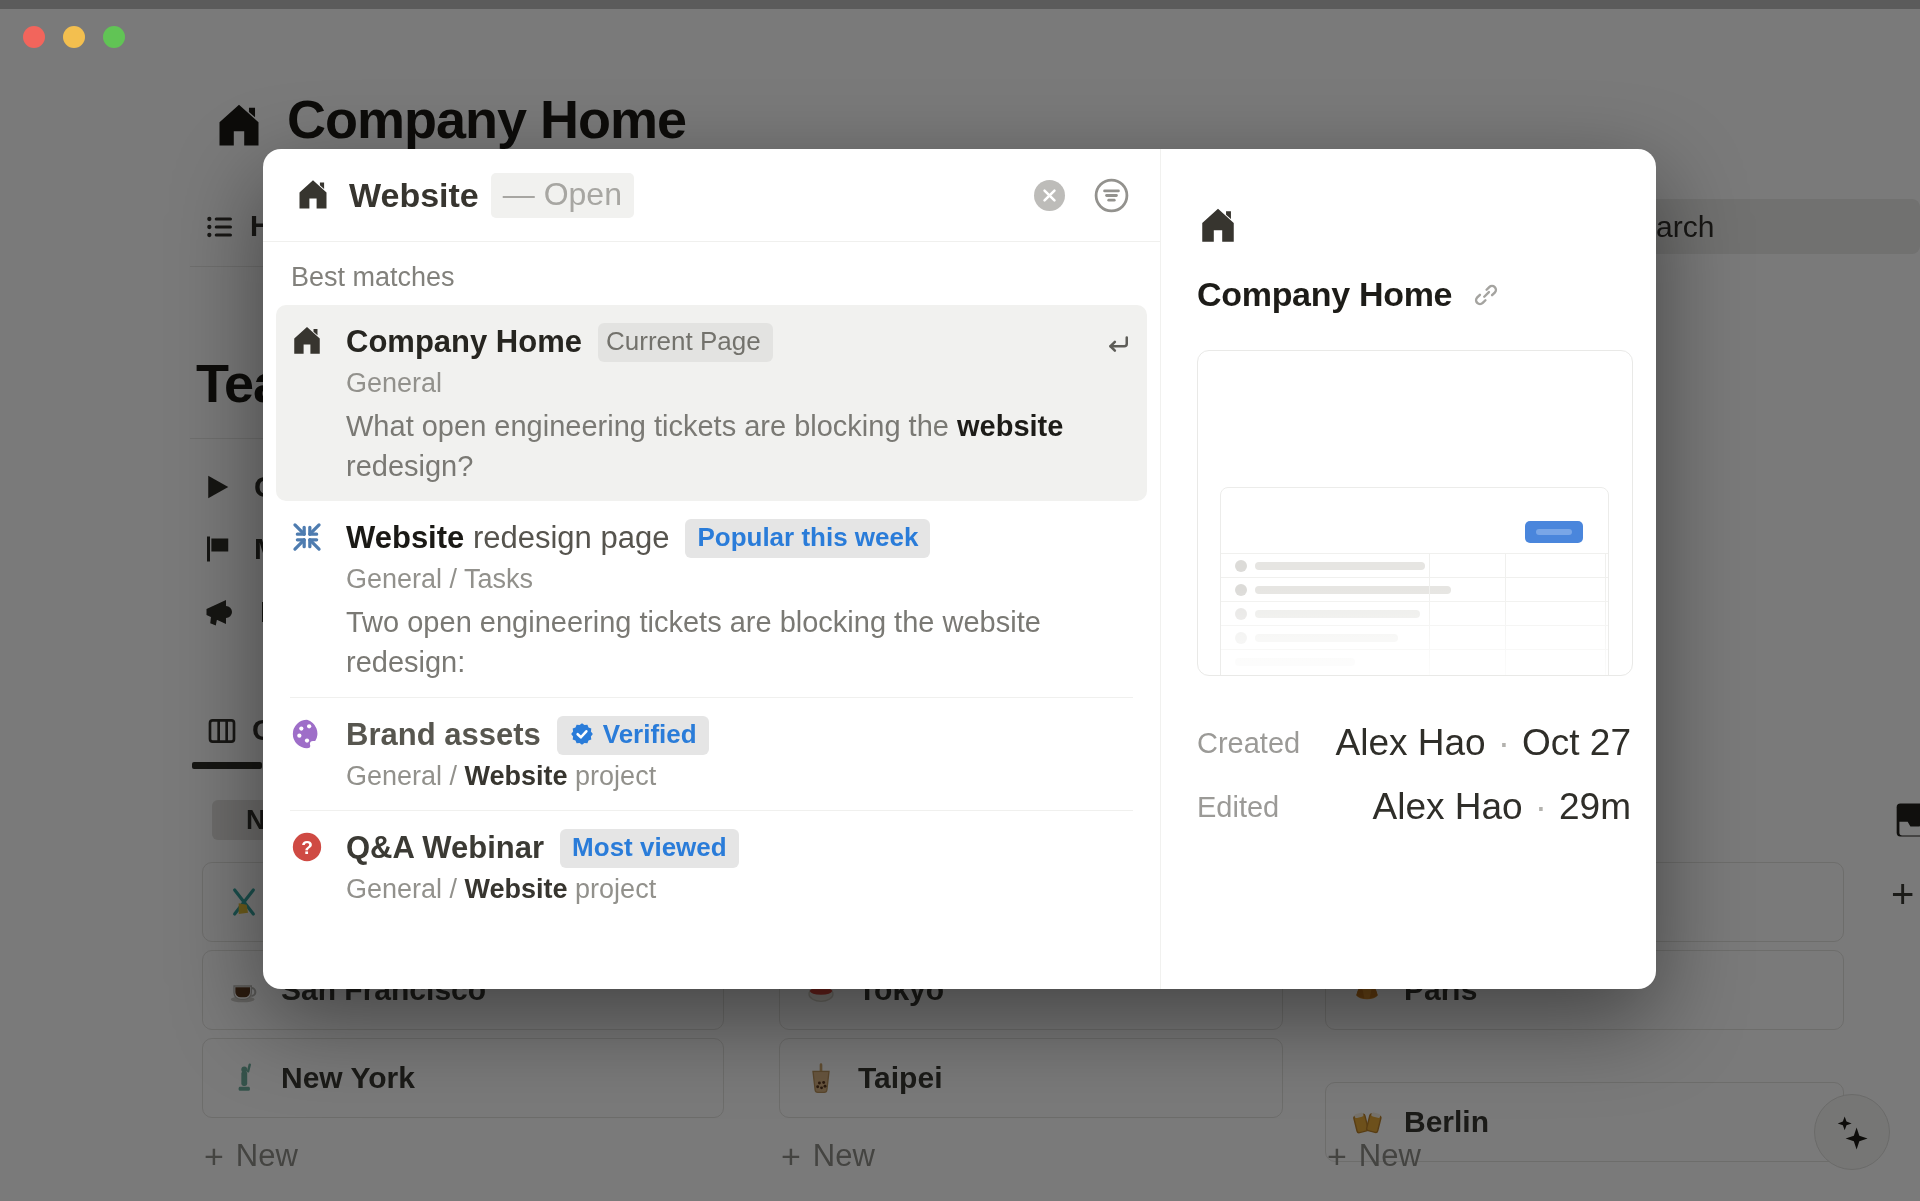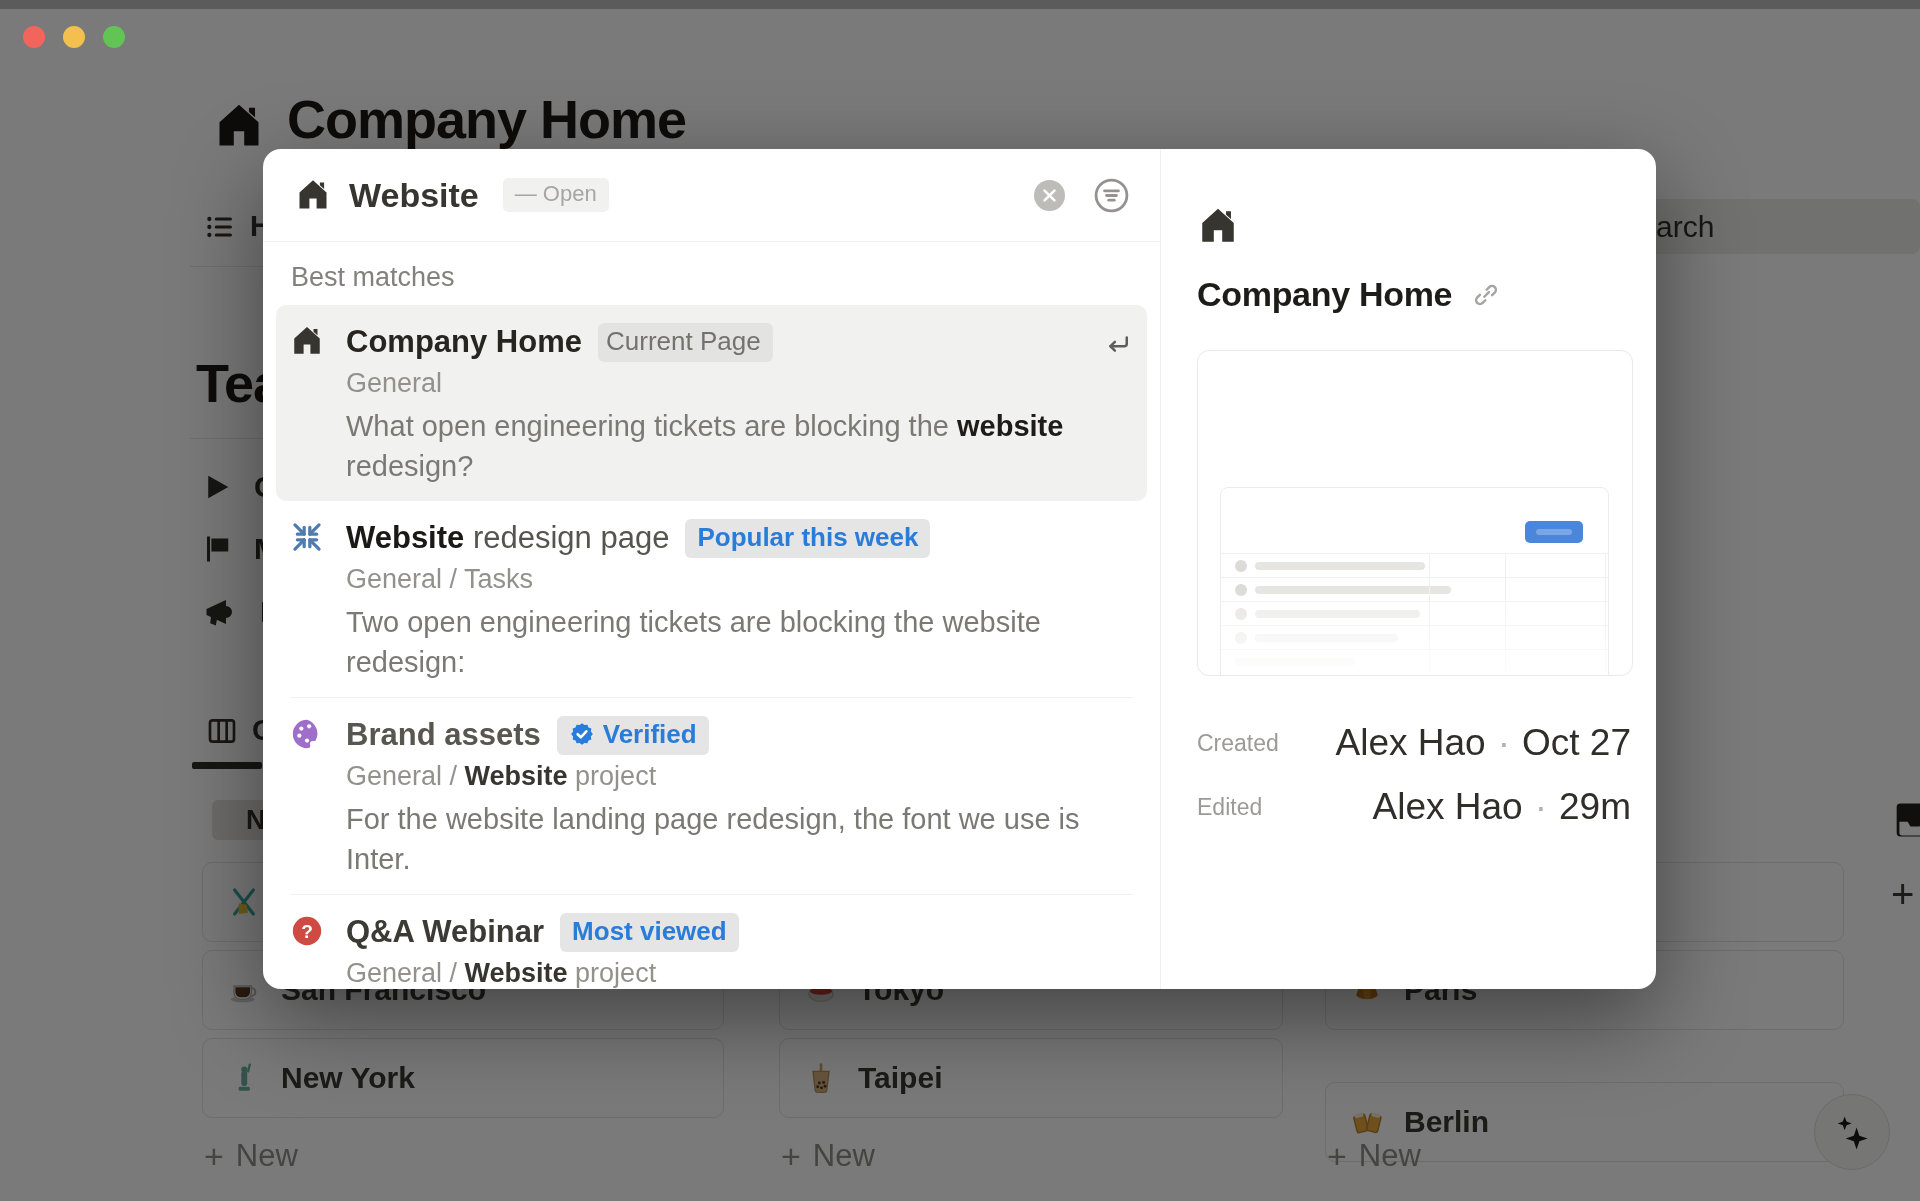--- a/index.html
+++ b/index.html
@@ -33,21 +33,21 @@
   #dim{position:absolute;inset:0;background:rgba(0,0,0,0.52);z-index:10;}
   #topstrip{position:absolute;left:0;top:0;right:0;height:9px;background:rgba(0,0,0,0.25);z-index:15;}
   .tl{position:absolute;top:26px;width:22px;height:22px;border-radius:50%;z-index:20;}
   
   #modal{position:absolute;left:263px;top:149px;width:1393px;height:840px;background:#fff;border-radius:18px;
          box-shadow:0 30px 90px rgba(0,0,0,0.45);z-index:30;display:flex;overflow:hidden;}
   #left-pane{width:897px;display:flex;flex-direction:column;}
   #right-pane{width:495px;border-left:1px solid #f1f1ef;box-sizing:border-box;padding:0 30px 0 36px;}
   .search-row{height:92px;display:flex;align-items:center;padding:0 30px 0 32px;border-bottom:1px solid #f0f0ee;flex:none;}
   .search-q{font-size:34px;font-weight:600;color:#37352f;margin-left:18px;}
-  .ghost{margin-left:24px;background:#f1f1ef;color:#a7a6a2;font-size:22px;padding:3px 12px 5px 12px;border-radius:5px;}
+  .ghost{margin-left:12px;background:#f1f1ef;color:#a7a6a2;font-size:32px;padding:3px 12px 5px 12px;border-radius:5px;}
   .sp{flex:1;}
   .clear-btn{width:31px;height:31px;border-radius:50%;background:#bdbcb9;display:flex;align-items:center;justify-content:center;margin-right:28px;}
   .section-label{font-size:27px;color:#82817c;padding:20px 28px 12px 28px;}
   .results{padding:0 13px;overflow:hidden;}
   .row{display:flex;padding:15px 14px;gap:20px;border-radius:10px;}
   .row.sel{background:#f1f1ef;}
   .row .ic{width:36px;flex:none;padding-top:4px;}
   .row .body{flex:1;min-width:0;}
   .trow{display:flex;align-items:center;gap:16px;}
   .rtitle{font-size:31px;font-weight:600;color:#3b3a34;line-height:44px;white-space:nowrap;}
@@ -70,21 +70,21 @@
   .mini{position:absolute;left:22px;top:136px;width:387px;height:230px;background:#fff;border:1px solid #ececea;border-radius:8px;}
   .mini .btn{position:absolute;left:304px;top:33px;width:58px;height:22px;background:#4a86dc;border-radius:5px;}
   .mini .btn i{position:absolute;left:11px;top:8px;width:36px;height:6px;background:#79a6e7;border-radius:3px;display:block;}
   .mrow{position:absolute;left:0;width:387px;height:24px;border-top:1px solid #f0f0ee;}
   .mdot{position:absolute;left:14px;top:6px;width:12px;height:12px;border-radius:50%;background:#dcdbd8;}
   .mbar{position:absolute;left:34px;top:8px;height:8px;border-radius:4px;background:#e6e5e2;}
   .vline{position:absolute;top:65px;bottom:0;width:1px;background:#f0f0ee;}
   .fade{position:absolute;left:0;right:0;bottom:0;height:130px;background:linear-gradient(rgba(255,255,255,0),#fff 85%);}
   .meta{margin-top:46px;width:434px;}
   .meta .mline{display:flex;justify-content:space-between;align-items:center;margin-bottom:22px;}
-  .mlabel{font-size:23px;color:#9b9a97;}
+  .mlabel{font-size:29px;color:#9b9a97;}
   .mval{font-size:37px;color:#2f2e29;display:flex;gap:12px;align-items:center;}
   .mval .dot{color:#b3b2ae;}
   svg{display:block;}
 </style>
 </head>
 <body>
 
 <div id="bg">
   <div class="abs bg-house">
     <svg width="52" height="52" viewBox="0 0 24 24">
@@ -369,21 +369,20 @@
             <span class="rtitle" style="color:#57564f;">Brand assets</span>
             <span class="badge blue">
               <svg width="26" height="26" viewBox="0 0 24 24">
                 <path fill="#2a7cd9" d="M12 2 l2.2 1.8 2.8-.4 1 2.6 2.6 1 -.4 2.8 L22 12 l-1.8 2.2 .4 2.8 -2.6 1 -1 2.6 -2.8-.4 L12 22 l-2.2-1.8 -2.8 .4 -1-2.6 -2.6-1 .4-2.8 L2 12 l1.8-2.2 -.4-2.8 2.6-1 1-2.6 2.8 .4 Z"></path>
                 <polyline points="8,12.2 11,15 16,9.5" fill="none" stroke="#fff" stroke-width="2.4" stroke-linecap="round" stroke-linejoin="round"></polyline>
               </svg>
               <span>Verified</span>
             </span>
           </span>
           <span class="subtitle" style="display:block;"><span>General / </span><b>Website</b><span> project</span></span>
-          <span class="snippet" style="display:block;margin-top:4px;">For the website landing page redesign, the font we use is Inter.</span>
         </span>
       </div>
       <div class="row-div"></div>
 
       <div class="row">
         <span class="ic">
           <svg width="34" height="34" viewBox="0 0 24 24">
               <circle cx="12" cy="12" r="10" fill="#cf4a43"></circle>
               <text x="12" y="16.6" text-anchor="middle" font-size="13.5" font-weight="bold" fill="#fff" font-family="Liberation Sans, sans-serif">?</text>
             </svg>

